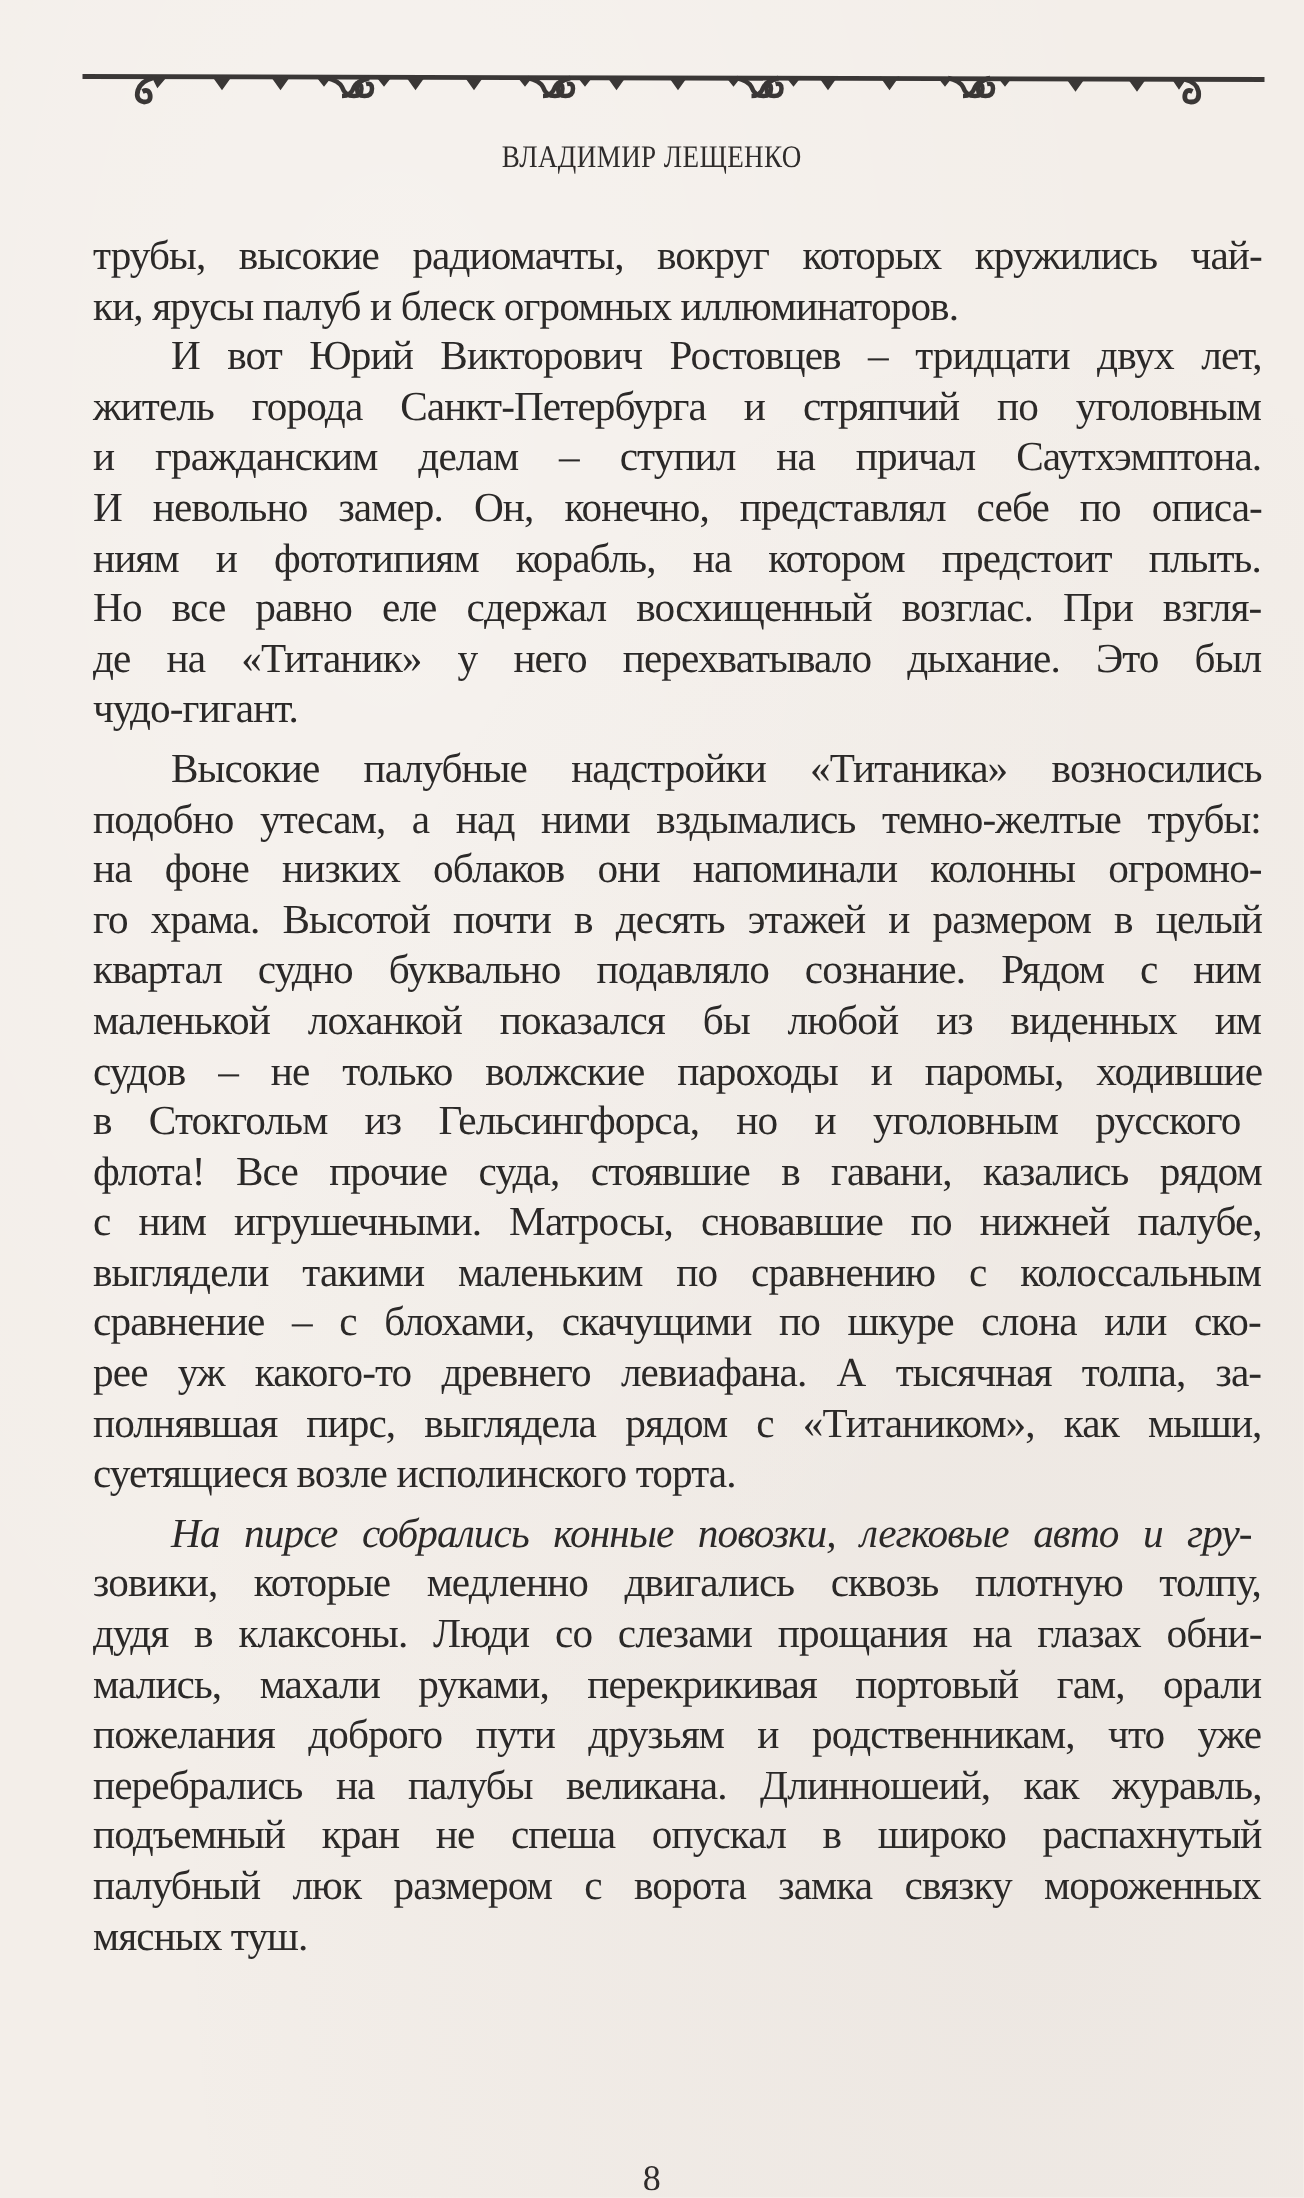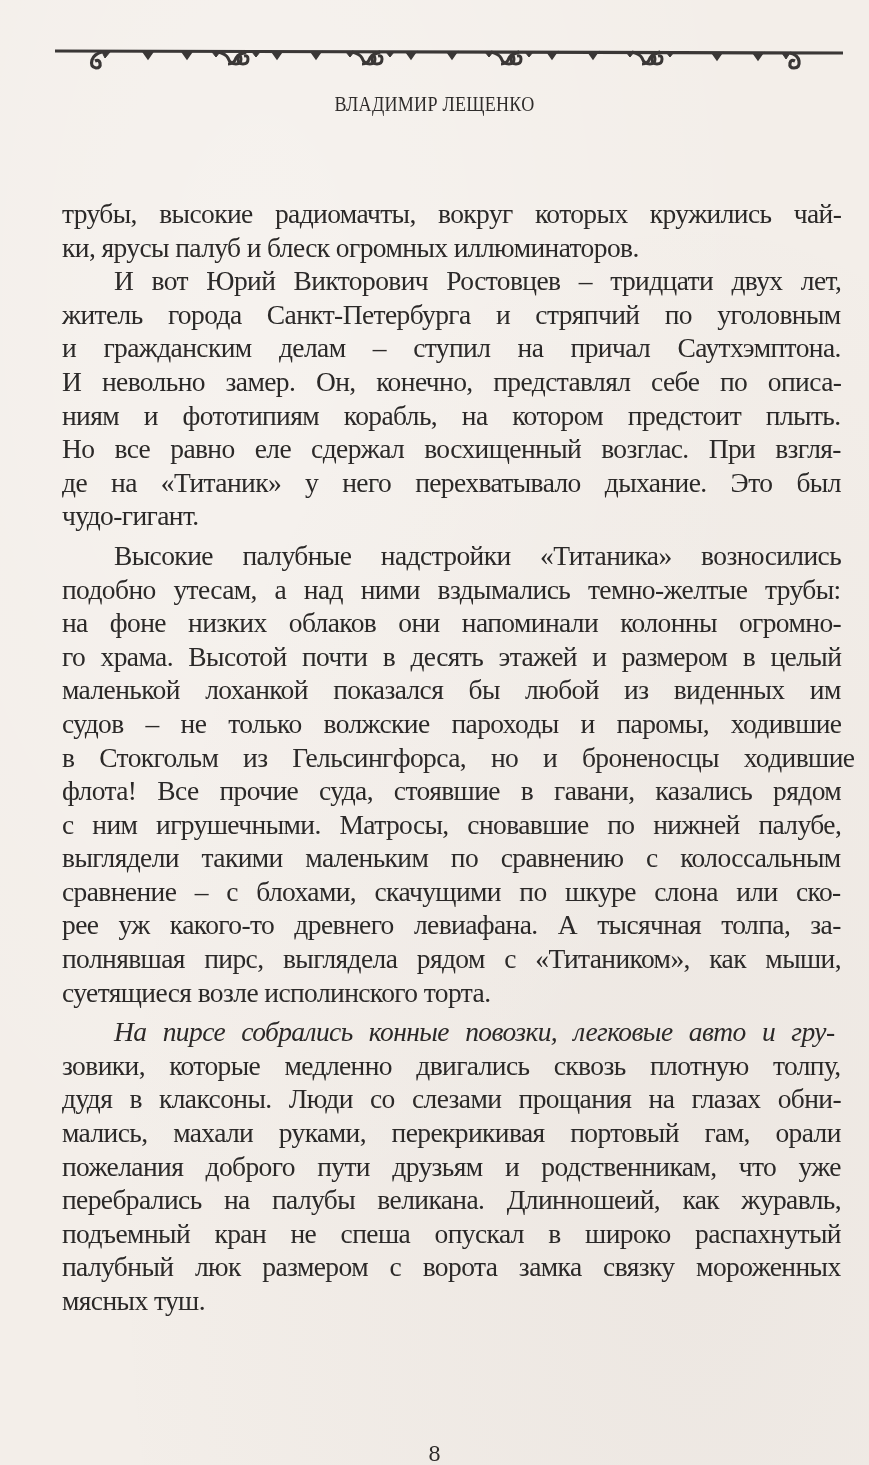--- a/index.html
+++ b/index.html
@@ -66,21 +66,20 @@
     }
     .line.indent {
       padding-left: 52px;
     }
     .line-inner {
       display: inline-block;
       width: 100%;
       text-align: justify;
       text-align-last: justify;
       letter-spacing: -0.6px;
-      margin-top: 44px;
     }
     .line.last .line-inner {
       text-align-last: left;
     }
     .page-number {
       position: absolute;
       top: 1440px;
       left: 0;
       width: 869px;
       text-align: center;
@@ -167,23 +166,24 @@
       <span class="line"><span class="line-inner" style="width: auto; white-space: nowrap; word-spacing: 13.75px;">Но все равно еле сдержал восхищенный возглас. При взгля-</span></span>
       <span class="line"><span class="line-inner" style="width: auto; white-space: nowrap; word-spacing: 17.75px;">де на «Титаник» у него перехватывало дыхание. Это был</span></span>
       <span class="line last"><span class="line-inner" style="width: auto; white-space: nowrap;">чудо-гигант.</span></span>
     </div>
 
     <div style="margin-top:6px;">
       <span class="line indent"><span class="line-inner" style="width: auto; white-space: nowrap; word-spacing: 23.25px;">Высокие палубные надстройки «Титаника» возносились</span></span>
       <span class="line"><span class="line-inner" style="width: auto; white-space: nowrap; word-spacing: 11.4286px;">подобно утесам, а над ними вздымались темно-желтые трубы:</span></span>
       <span class="line"><span class="line-inner" style="width: auto; white-space: nowrap; word-spacing: 15.8571px;">на фоне низких облаков они напоминали колонны огромно-</span></span>
       <span class="line"><span class="line-inner" style="width: auto; white-space: nowrap; word-spacing: 9.1px;">го храма. Высотой почти в десять этажей и размером в целый</span></span>
+      <span class="line"><span class="line-inner" style="width: auto; white-space: nowrap; word-spacing: 17.7143px;">квартал судно буквально подавляло сознание. Рядом с ним</span></span>
       <span class="line"><span class="line-inner" style="width: auto; white-space: nowrap; word-spacing: 19px;">маленькой лоханкой показался бы любой из виденных им</span></span>
       <span class="line"><span class="line-inner" style="width: auto; white-space: nowrap; word-spacing: 15.625px;">судов – не только волжские пароходы и паромы, ходившие</span></span>
-      <span class="line"><span class="line-inner" style="width: auto; white-space: nowrap; word-spacing: 18.5714px;">в Стокгольм из Гельсингфорса, но и броненосцы ходившие</span></span>
+      <span class="line"><span class="line-inner" style="width: auto; white-space: nowrap; word-spacing: 18.5714px;">в Стокгольм из Гельсингфорса, но и уголовным русского</span></span>
       <span class="line"><span class="line-inner" style="width: auto; white-space: nowrap; word-spacing: 14.625px;">флота! Все прочие суда, стоявшие в гавани, казались рядом</span></span>
       <span class="line"><span class="line-inner" style="width: auto; white-space: nowrap; word-spacing: 12.4286px;">с ним игрушечными. Матросы, сновавшие по нижней палубе,</span></span>
       <span class="line"><span class="line-inner" style="width: auto; white-space: nowrap; word-spacing: 16.3333px;">выглядели такими маленьким по сравнению с колоссальным</span></span>
       <span class="line"><span class="line-inner" style="width: auto; white-space: nowrap; word-spacing: 12.1111px;">сравнение – с блохами, скачущими по шкуре слона или ско-</span></span>
       <span class="line"><span class="line-inner" style="width: auto; white-space: nowrap; word-spacing: 13.875px;">рее уж какого-то древнего левиафана. А тысячная толпа, за-</span></span>
       <span class="line"><span class="line-inner" style="width: auto; white-space: nowrap; word-spacing: 13.1429px;">полнявшая пирс, выглядела рядом с «Титаником», как мыши,</span></span>
       <span class="line last"><span class="line-inner" style="width: auto; white-space: nowrap;">суетящиеся возле исполинского торта.</span></span>
     </div>
 
     <div style="margin-top:6px;">

